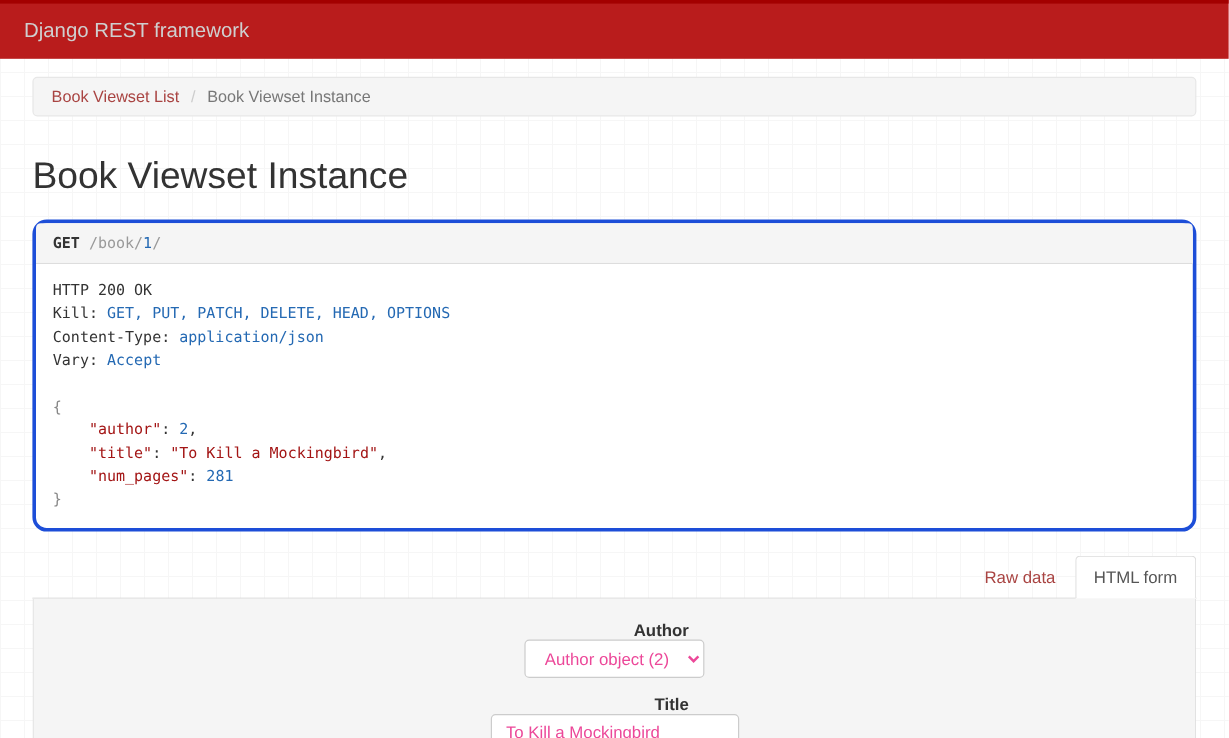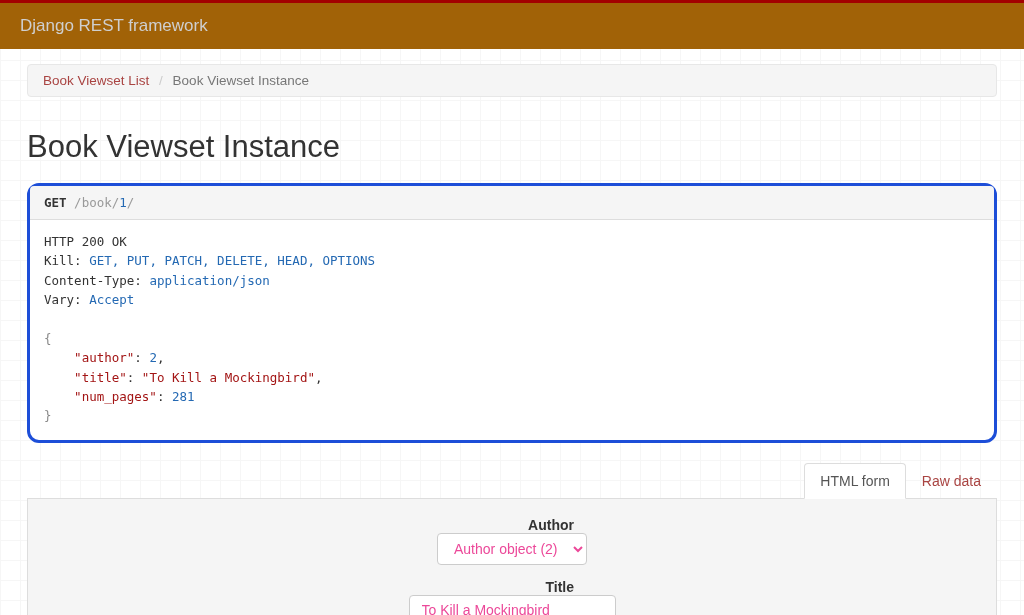--- a/index.html
+++ b/index.html
@@ -5,21 +5,21 @@
 * { box-sizing: border-box; margin: 0; padding: 0; }
 body {
   font-family: "Helvetica Neue", Helvetica, Arial, sans-serif;
   font-size: 14px;
   color: #333;
   background: #fff;
   background-image: linear-gradient(#f6f6f6 1px, transparent 1px), linear-gradient(90deg, #f6f6f6 1px, transparent 1px);
   background-size: 20px 20px;
 }
 .navbar {
-  background: #a16207;
+  background: #b91c1c;
   border-top: 3px solid #a30000;
   color: #b7b7b7;
   padding: 13px 20px;
   font-size: 17px;
 }
 .navbar a { color: #cfcfcf; text-decoration: none; }
 .container {
   max-width: 1000px;
   margin: 0 auto;
   padding: 0 15px;
@@ -177,22 +177,22 @@
 <span class="hk">Vary:</span> <span class="hv">Accept</span>
 
 <span class="brace">{</span>
     <span class="jk">"author"</span>: <span class="jn">2</span>,
     <span class="jk">"title"</span>: <span class="str">"To Kill a Mockingbird"</span>,
     <span class="jk">"num_pages"</span>: <span class="jn">281</span>
 <span class="brace">}</span></div>
   </div>
 
   <div class="tabs">
+    <div class="tab inactive">Raw data</div>
     <div class="tab active">HTML form</div>
-    <div class="tab inactive">Raw data</div>
   </div>
 
   <div class="form-panel">
     <div class="form-row">
       <label class="form-label">Author</label>
       <select class="form-control">
         <option>Author object (2)</option>
       </select>
     </div>
     <div class="form-row">

